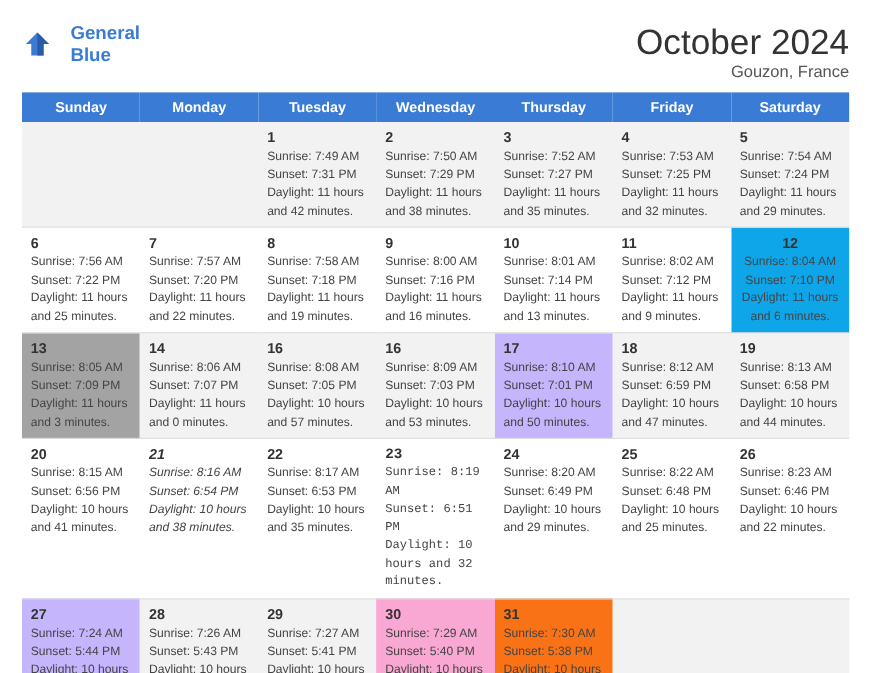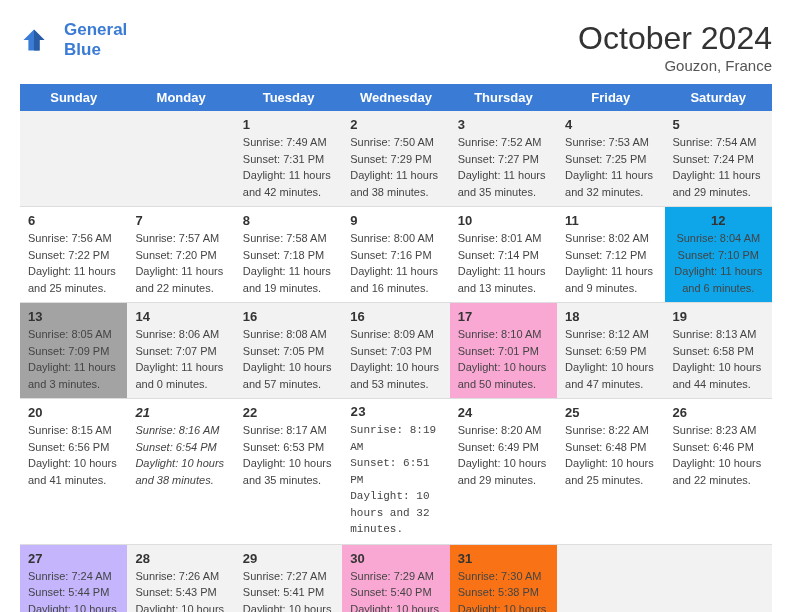--- a/index.html
+++ b/index.html
@@ -176,21 +176,21 @@
           <div class="day-info">Sunrise: 8:06 AM<br>Sunset: 7:07 PM<br>Daylight: 11 hours and 0 minutes.</div>
         </td>
         <td style="background-color: rgb(242, 242, 242);">
           <span class="day-num">16</span>
           <div class="day-info">Sunrise: 8:08 AM<br>Sunset: 7:05 PM<br>Daylight: 10 hours and 57 minutes.</div>
         </td>
         <td style="background-color: rgb(242, 242, 242);">
           <span class="day-num">16</span>
           <div class="day-info">Sunrise: 8:09 AM<br>Sunset: 7:03 PM<br>Daylight: 10 hours and 53 minutes.</div>
         </td>
-        <td style="background-color: #f9a8d4;">
+        <td style="background-color: #c4b5fd;">
           <span class="day-num">17</span>
           <div class="day-info">Sunrise: 8:10 AM<br>Sunset: 7:01 PM<br>Daylight: 10 hours and 50 minutes.</div>
         </td>
         <td style="background-color: rgb(242, 242, 242);">
           <span class="day-num">18</span>
           <div class="day-info">Sunrise: 8:12 AM<br>Sunset: 6:59 PM<br>Daylight: 10 hours and 47 minutes.</div>
         </td>
         <td style="background-color: rgb(242, 242, 242);">
           <span class="day-num">19</span>
           <div class="day-info">Sunrise: 8:13 AM<br>Sunset: 6:58 PM<br>Daylight: 10 hours and 44 minutes.</div>

